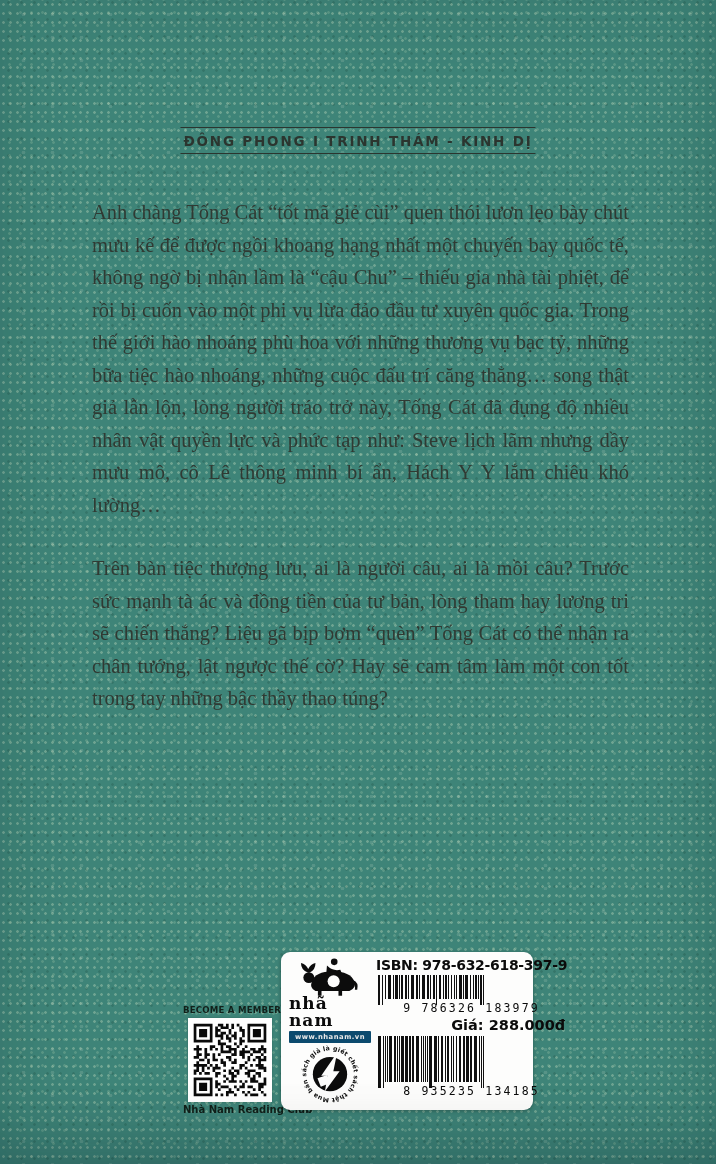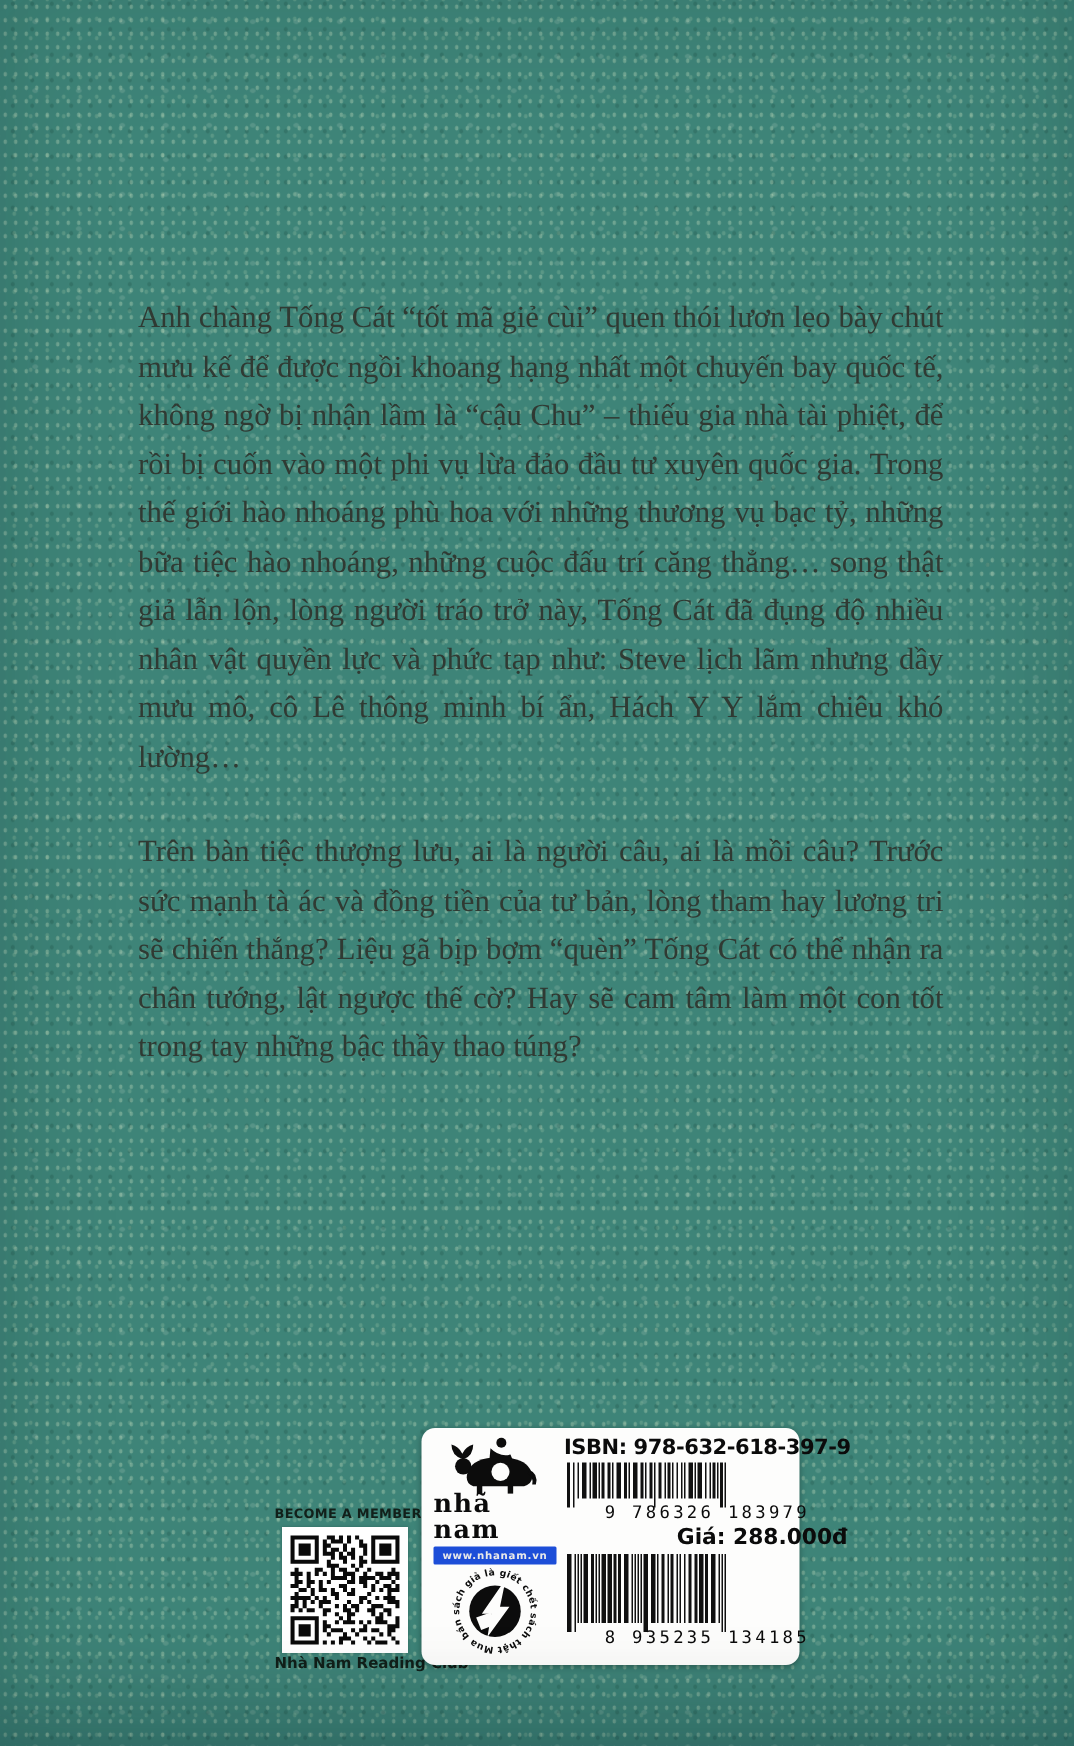--- a/index.html
+++ b/index.html
@@ -41,36 +41,37 @@
   .qr-box svg{display:block;width:78px;height:78px;}
   .member-club{font-size:10px;font-weight:bold;white-space:nowrap;}
   
   .label{
     position:absolute;left:281px;top:952px;width:252px;height:158px;box-sizing:border-box;
     background:#fdfdfc;border-radius:9px;box-shadow:0 1px 4px rgba(0,0,0,.3);
     display:flex;gap:5px;padding:5px 8px 6px 8px;
   }
   .label-left{width:82px;display:flex;flex-direction:column;align-items:center;}
   .brand-name{font-family:"DejaVu Serif",serif;font-weight:bold;font-size:17px;color:#0b0b0b;letter-spacing:1px;line-height:1;margin-top:-1px;}
-  .brand-url{background:#1d4ed8;color:#e9e9e9;font-size:6.8px;font-weight:bold;letter-spacing:.5px;padding:2px 6px;margin-top:2px;border-radius:1px;white-space:nowrap;}
+  .brand-url{background:#0c4a6e;color:#e9e9e9;font-size:6.8px;font-weight:bold;letter-spacing:.5px;padding:2px 6px;margin-top:2px;border-radius:1px;white-space:nowrap;}
   .label-right{flex:1;display:flex;flex-direction:column;color:#0b0b0b;}
   .isbn{font-size:14px;font-weight:bold;letter-spacing:-.3px;text-align:center;white-space:nowrap;}
   .barcode{display:flex;align-items:flex-start;height:24px;margin-top:2px;position:relative;padding-left:2px;}
   .barcode i{display:block;height:100%;background:#101010;flex:none;}
   .barcode i.g{height:calc(100% + 6px);}
   .barcode.tall{height:46px;margin-top:3px;}
   .bc-digits{font-family:"DejaVu Sans Mono",monospace;font-size:11.5px;letter-spacing:2.2px;text-align:center;margin-top:4px;line-height:1;white-space:nowrap;}
   .price{font-size:14.5px;font-weight:bold;text-align:right;padding-right:2px;margin-top:3px;line-height:1.1;white-space:nowrap;}
   .stamp{margin-top:1px;}
 </style>
 </head>
 <body>
 
 <div class="cover">
 
+  <div class="genre">ĐÔNG PHONG I TRINH THÁM - KINH DỊ</div>
 
   <div class="synopsis">
     <p>Anh chàng Tống Cát “tốt mã giẻ cùi” quen thói lươn lẹo bày chút mưu kế để được ngồi khoang hạng nhất một chuyến bay quốc tế, không ngờ bị nhận lầm là “cậu Chu” – thiếu gia nhà tài phiệt, để rồi bị cuốn vào một phi vụ lừa đảo đầu tư xuyên quốc gia. Trong thế giới hào nhoáng phù hoa với những thương vụ bạc tỷ, những bữa tiệc hào nhoáng, những cuộc đấu trí căng thẳng… song thật giả lẫn lộn, lòng người tráo trở này, Tống Cát đã đụng độ nhiều nhân vật quyền lực và phức tạp như: Steve lịch lãm nhưng dầy mưu mô, cô Lê thông minh bí ẩn, Hách Y Y lắm chiêu khó lường…</p>
     <p>Trên bàn tiệc thượng lưu, ai là người câu, ai là mồi câu? Trước sức mạnh tà ác và đồng tiền của tư bản, lòng tham hay lương tri sẽ chiến thắng? Liệu gã bịp bợm “quèn” Tống Cát có thể nhận ra chân tướng, lật ngược thế cờ? Hay sẽ cam tâm làm một con tốt trong tay những bậc thầy thao túng?</p>
   </div>
 
   <div class="member">
     <div class="member-title">BECOME A MEMBER!</div>
     <div class="qr-box">
       <svg id="qr" viewBox="0 0 29 29">

